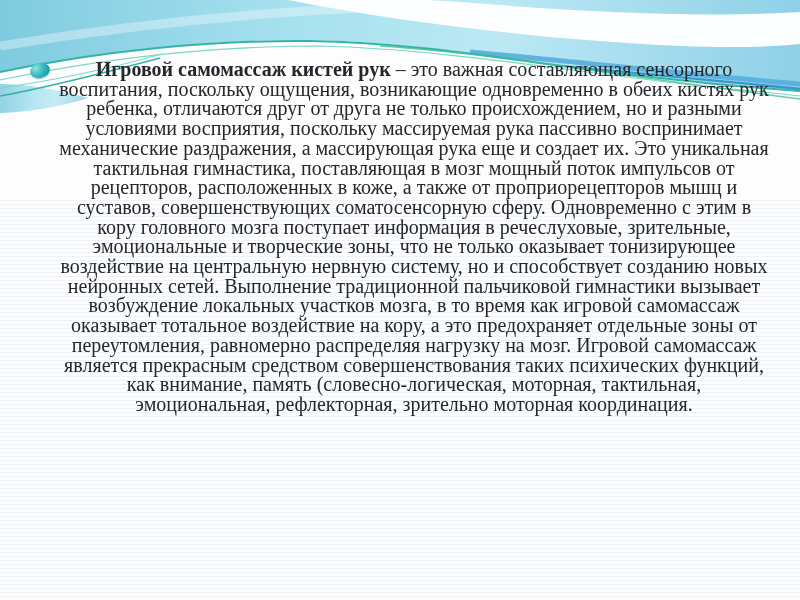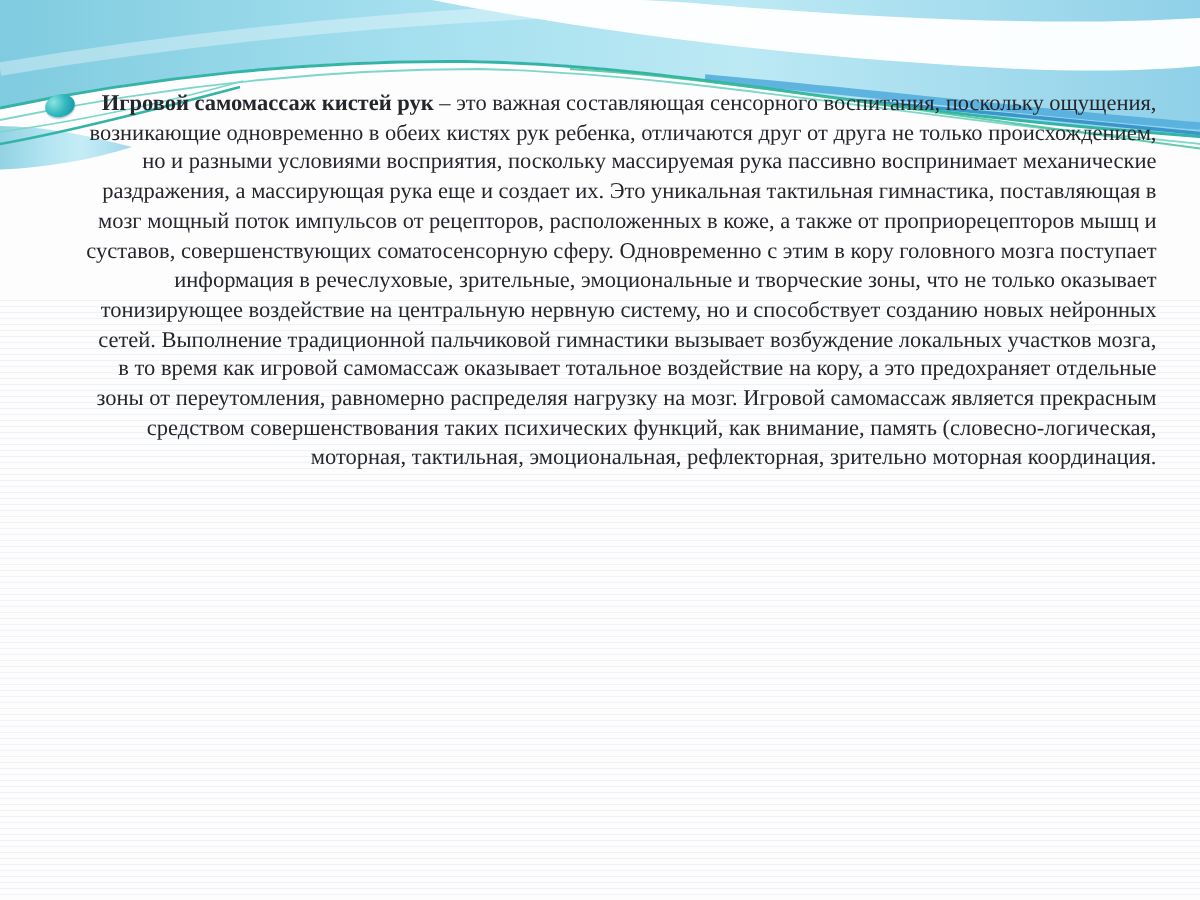--- a/index.html
+++ b/index.html
@@ -28,23 +28,23 @@
     border-radius: 50%;
     transform: rotate(-14deg);
     background: radial-gradient(circle at 32% 28%, #8ce4e2 0%, #35bac0 45%, #0a8a9e 100%);
     box-shadow: 0 1px 1px rgba(10, 90, 110, 0.35);
   }
   .content {
     position: absolute;
     left: 57px; top: 60px;
     width: 714px;
     color: #24262b;
-    font-size: 15px;
+    font-size: 20px;
     line-height: 19.7px;
-    text-align: right;
+    text-align: center;
   }
   .content p { margin: 0; }
   .content .lead { font-weight: bold; }
 </style>
 </head>
 <body>
 
 <div class="slide">
 
   <svg class="wave-banner" viewBox="0 0 800 200" xmlns="http://www.w3.org/2000/svg" aria-hidden="true">

